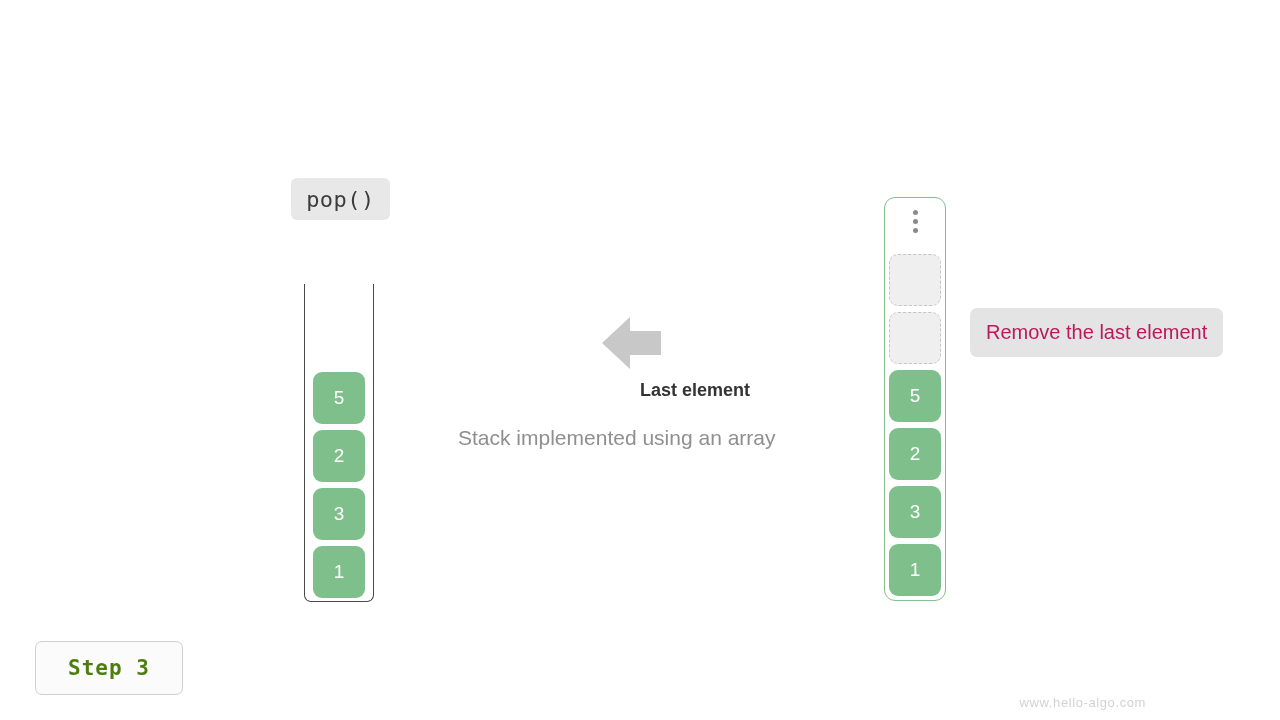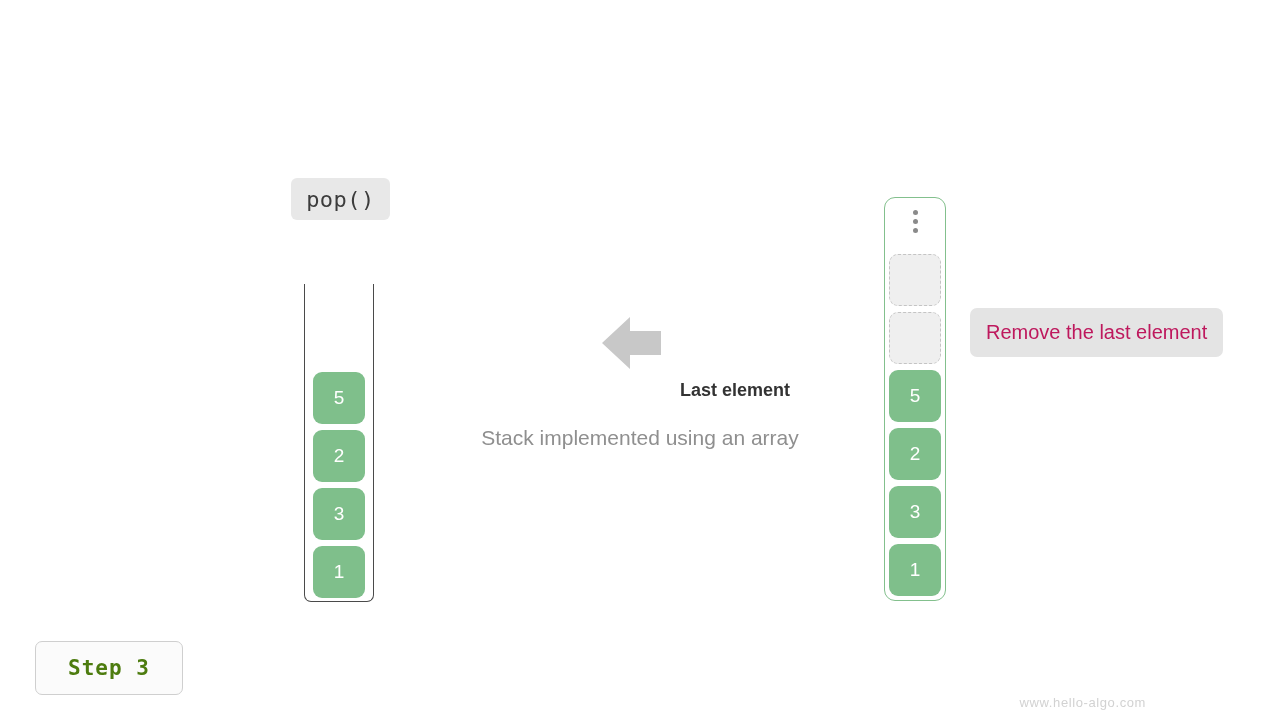--- a/index.html
+++ b/index.html
@@ -92,32 +92,32 @@
     width: 59px;
     height: 52px;
   }
 
   
   .caption {
     position: absolute;
     left: 458px;
     top: 426px;
     width: 364px;
-    text-align: center;
+    text-align: left;
     font-size: 21px;
     color: #8f8f8f;
   }
 
   
   .ptr-label {
     position: absolute;
     font-size: 18px;
     font-weight: bold;
     color: #333333;
-    text-align: right;
+    text-align: center;
     white-space: nowrap;
   }
   .ptr-last  { left: 600px; top: 380px; width: 190px; }
   .ptr-first { left: 592px; top: 555px; width: 190px; }
 
   
   .array-wrap {
     position: absolute;
     left: 884px;
     top: 197px;

